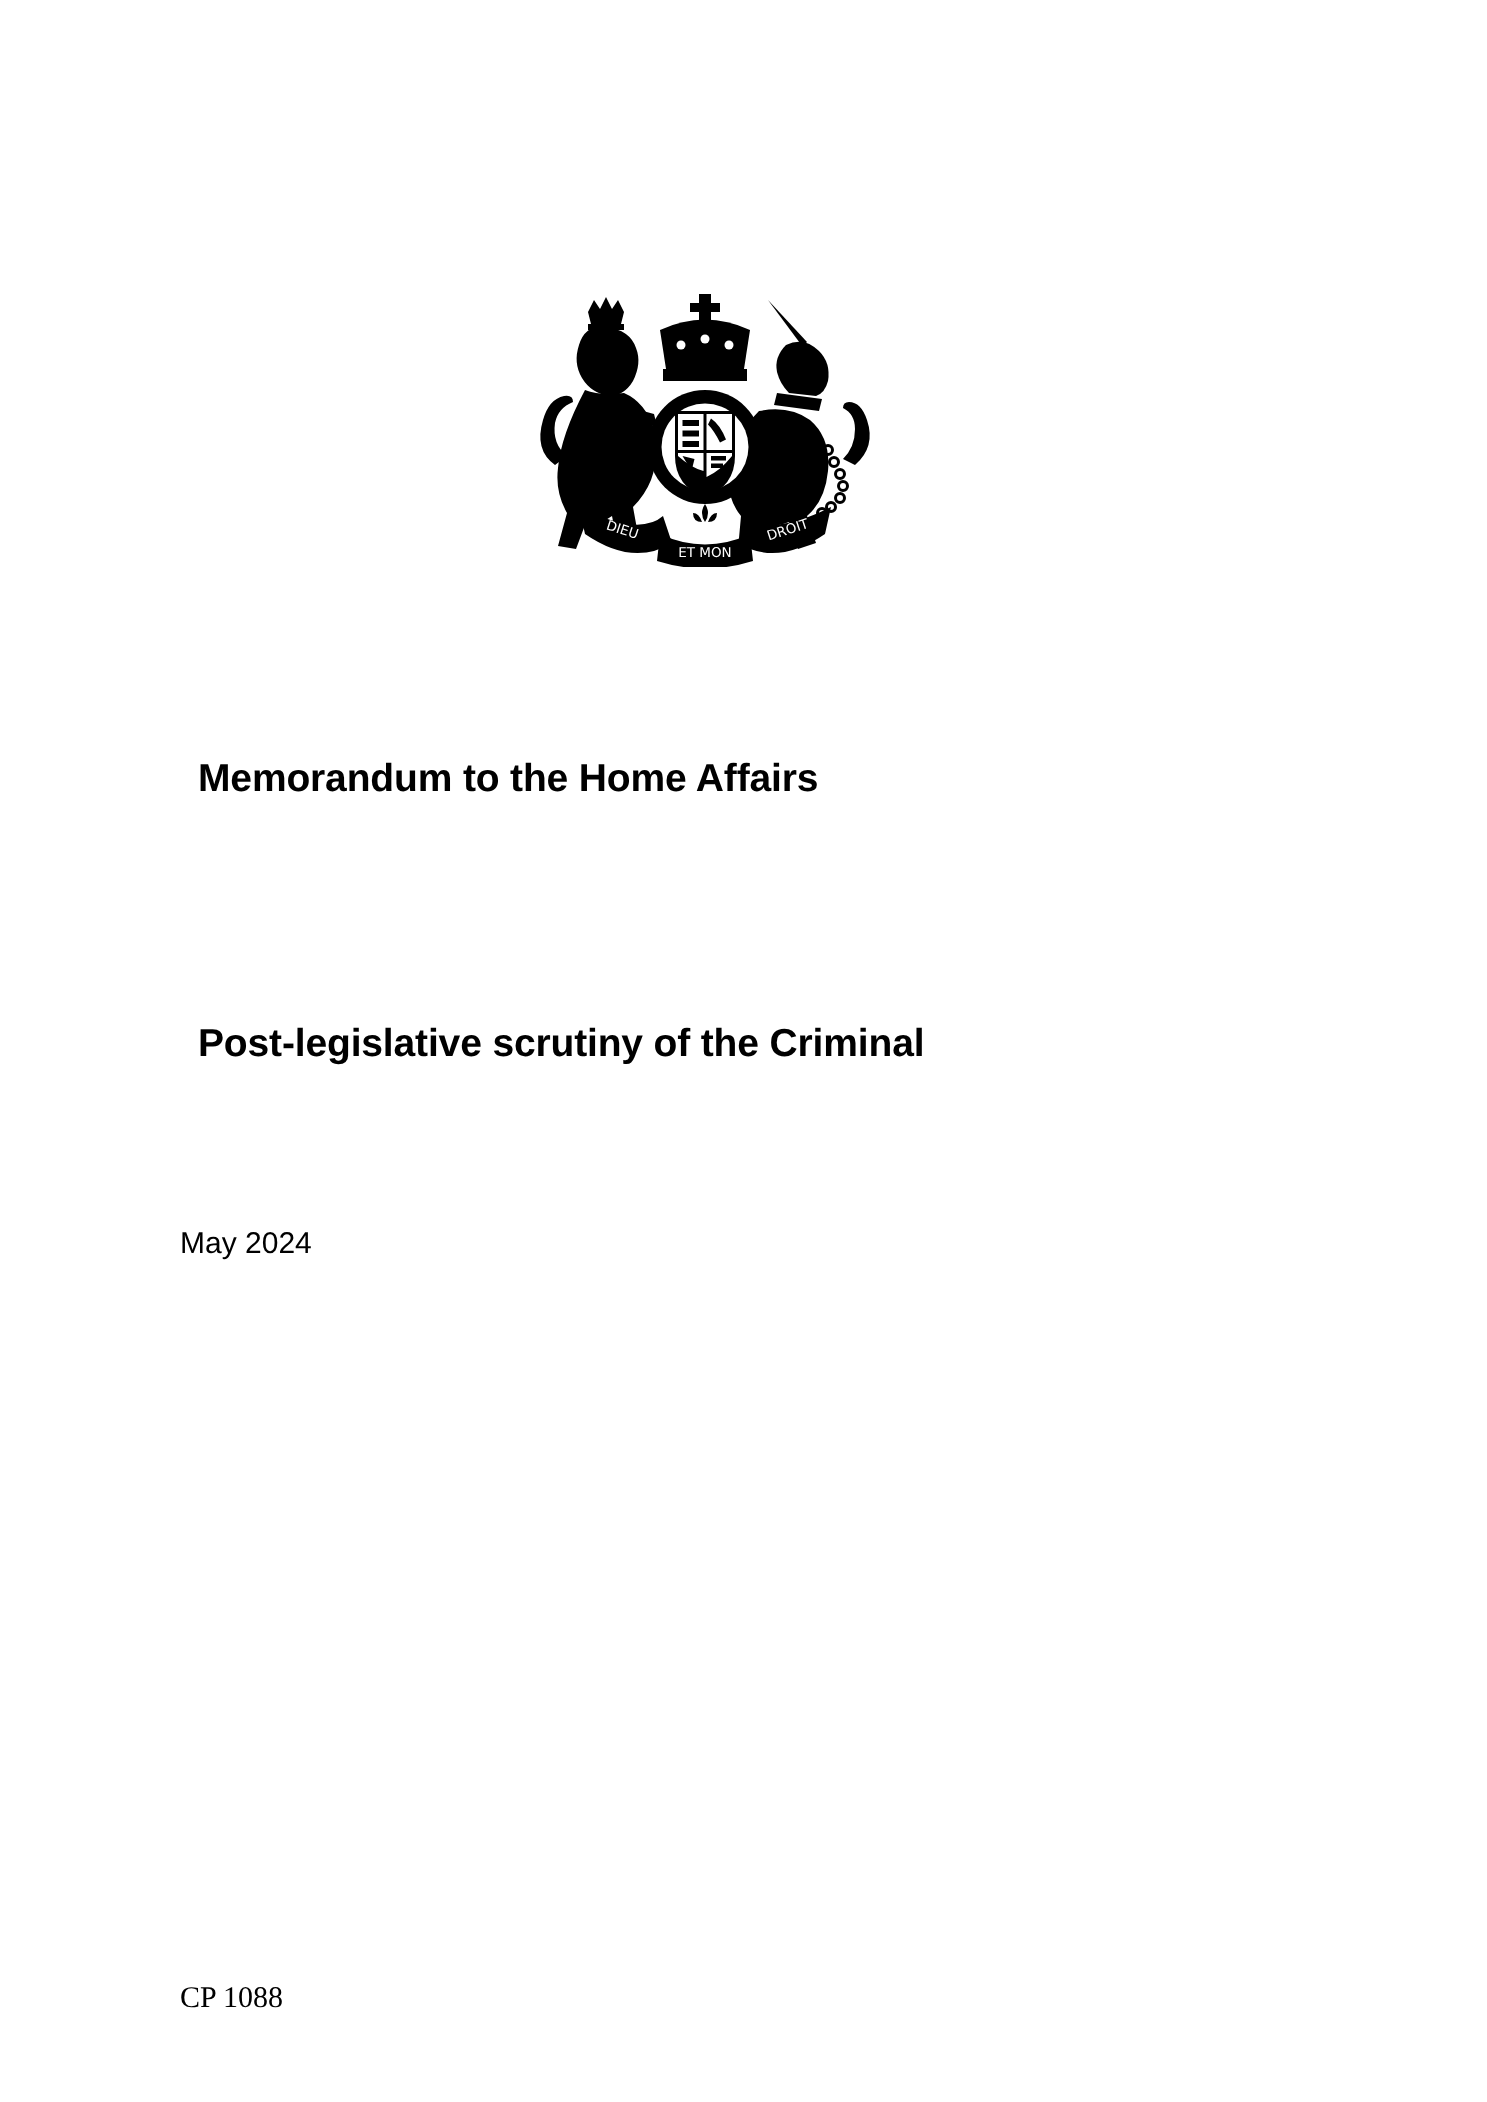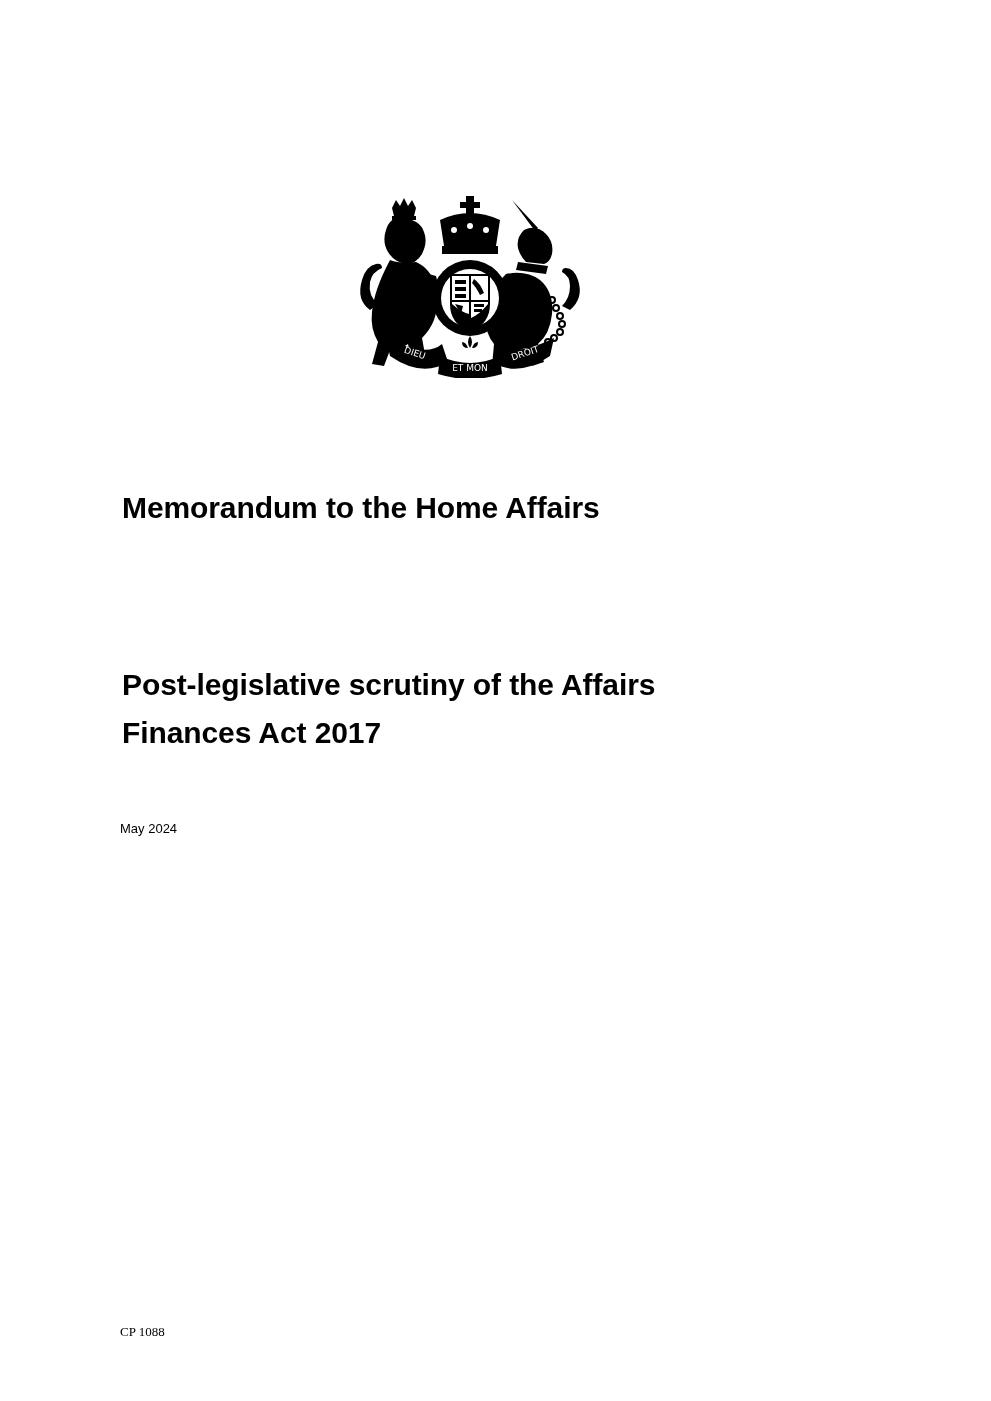--- a/index.html
+++ b/index.html
@@ -19,34 +19,34 @@
       position: absolute;
       left: 356px;
       top: 190px;
       width: 228px;
       height: 188px;
     }
     .crest svg { width: 100%; height: 100%; display: block; }
     .heading {
       position: absolute;
       left: 120px;
-      margin: 2px;
+      margin: 12px;
       font-weight: bold;
-      font-size: 30px;
+      font-size: 26px;
       line-height: 48px;
       letter-spacing: -0.1px;
       white-space: nowrap;
     }
     .heading .line { display: block; }
     #memo-title { top: 482px; }
     #subject-title { top: 659px; }
     .small-text {
       position: absolute;
       left: 120px;
-      font-size: 13px;
+      font-size: 20px;
       line-height: 24px;
       margin: 0;
     }
     #pub-date { top: 817px; }
     #command-paper { top: 1320px; font-family: Liberation Serif, serif; }
   </style>
 </head>
 <body>
 
 <div class="crest">
@@ -130,19 +130,18 @@
       <path d="M114 146 q-4 6 0 12 q4 -6 0 -12 z M106 152 q4 0 6 6 q-6 0 -6 -6 z M122 152 q-4 0 -6 6 q6 0 6 -6 z" fill="#000"></path>
     </g>
   </svg>
 </div>
 
 <h1 class="heading" id="memo-title">
   <span class="line">Memorandum to the Home Affairs</span>
 </h1>
 
 <h2 class="heading" id="subject-title">
-  <span class="line">Post-legislative scrutiny of the Affairs</span>
-  <span class="line">Finances Act 2017</span>
+  <span class="line">Post-legislative scrutiny of the Criminal</span>
 </h2>
 
 <p class="small-text" id="pub-date">May 2024</p>
 
 <p class="small-text" id="command-paper">CP 1088</p>
 
 </body></html>

